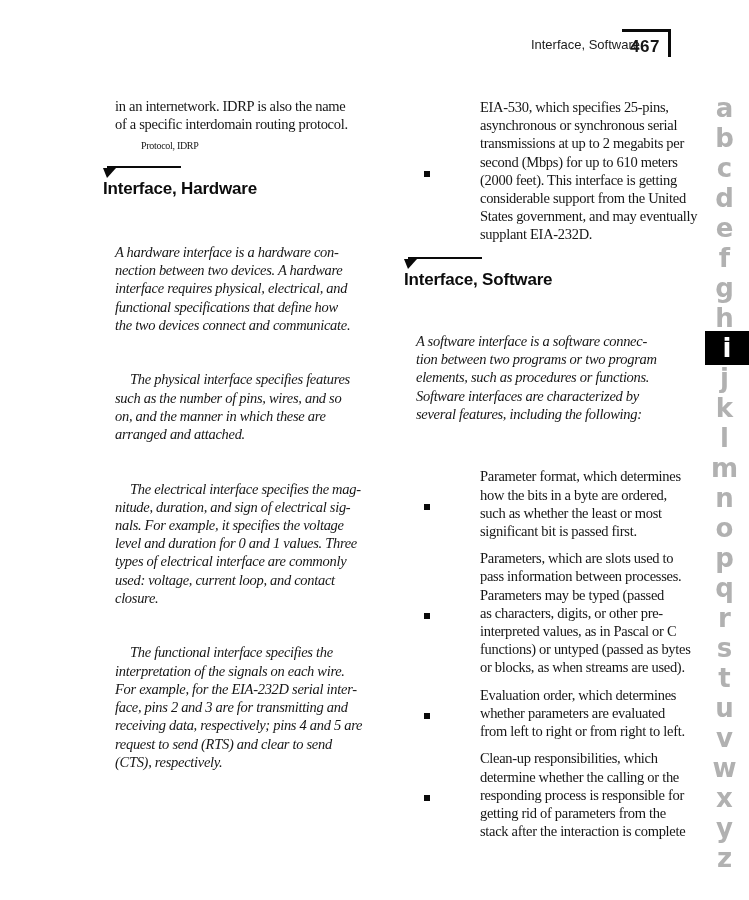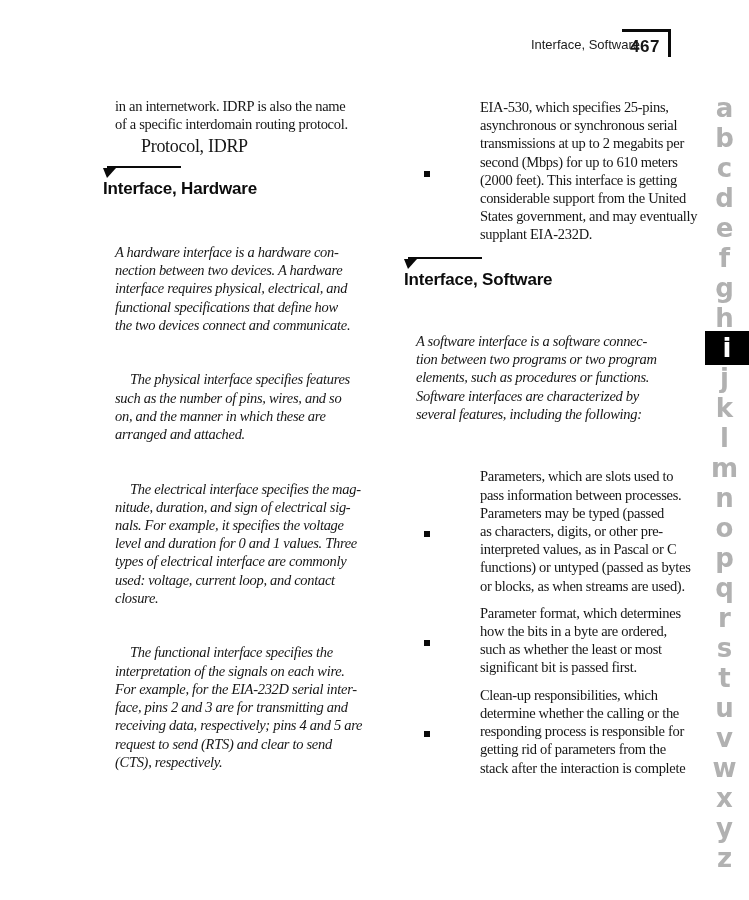--- a/index.html
+++ b/index.html
@@ -33,21 +33,21 @@
   }
   .para{white-space:pre;font-style:italic;}
   .para.indent{text-indent:15px;}
   
   .see-also-label{
     margin-left:21px;margin-top:12px;
     font-family:"Liberation Sans",sans-serif;font-weight:bold;font-size:11px;
     letter-spacing:2.5px;color:#0e0e0e;
   }
   .see-also-ref{
-    margin-left:38px;margin-top:4px;font-size:18px;line-height:18.2px;
+    margin-left:38px;margin-top:4px;font-size:10px;line-height:18.2px;
     letter-spacing:-0.3px;white-space:pre;
   }
   
   .section-head{margin-top:10px;}
   .sec-rule{
     width:74px;height:0;border-top:2px solid #0a0a0a;position:relative;margin-left:4px;
   }
   .sec-tri{
     position:absolute;left:-4px;top:0;width:0;height:0;
     border-top:10px solid #0a0a0a;border-left:4px solid transparent;border-right:9px solid transparent;
@@ -159,34 +159,40 @@
     <div class="para">A software interface is a software connec-
 tion between two programs or two program
 elements, such as procedures or functions.
 Software interfaces are characterized by
 several features, including the following:</div>
   </div>
 
   <div class="bullets" style="margin-top:8px;">
     <div class="bullet">
       <span class="sq"></span>
+      <span class="txt">Parameter format, which determines
+how the bits in a byte are ordered,
+such as whether the least or most
+significant bit is passed first.</span>
+    </div>
+    <div class="bullet">
+      <span class="sq"></span>
       <span class="txt">Parameters, which are slots used to
 pass information between processes.
 Parameters may be typed (passed
 as characters, digits, or other pre-
 interpreted values, as in Pascal or C
 functions) or untyped (passed as bytes
 or blocks, as when streams are used).</span>
     </div>
     <div class="bullet">
       <span class="sq"></span>
-      <span class="txt">Parameter format, which determines
-how the bits in a byte are ordered,
-such as whether the least or most
-significant bit is passed first.</span>
+      <span class="txt">Evaluation order, which determines
+whether parameters are evaluated
+from left to right or from right to left.</span>
     </div>
     <div class="bullet">
       <span class="sq"></span>
       <span class="txt">Clean-up responsibilities, which
 determine whether the calling or the
 responding process is responsible for
 getting rid of parameters from the
 stack after the interaction is complete</span>
     </div>
   </div>

